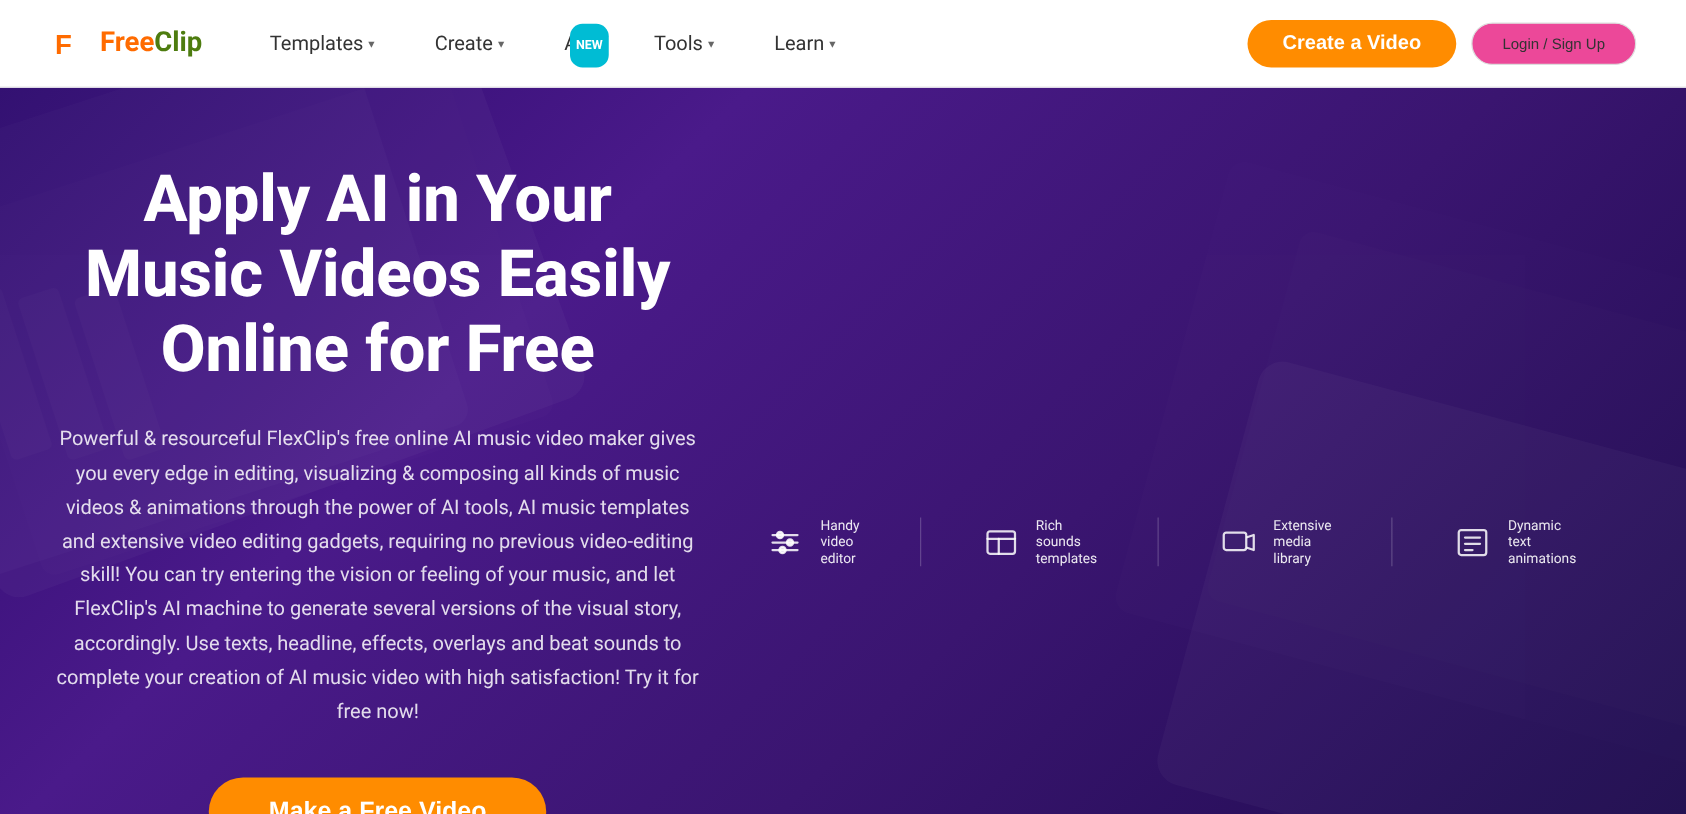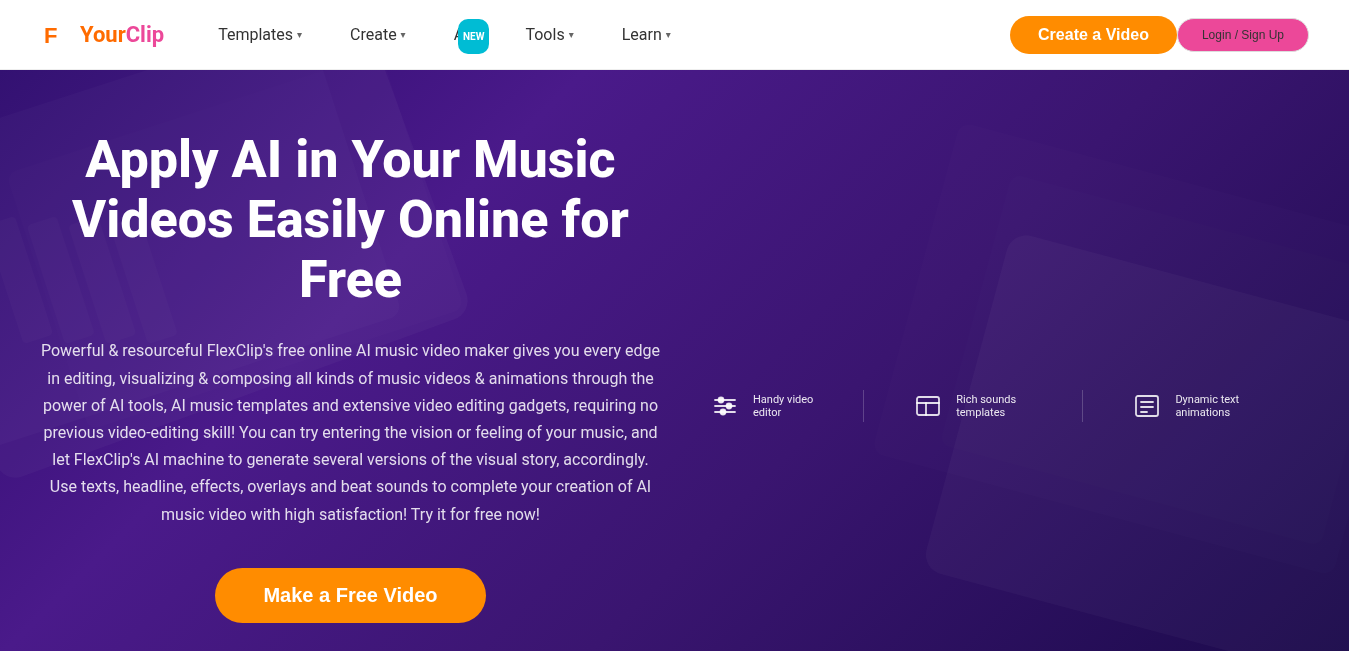--- a/index.html
+++ b/index.html
@@ -62,20 +62,21 @@
       top: 2px;
       right: 2px;
     }
     .chevron {
       font-size: 10px;
       color: #666;
     }
     .nav-actions {
       display: flex;
       align-items: center;
+      gap: 12px;
     }
     .btn-create {
       background: #ff8c00;
       color: #fff;
       border: none;
       border-radius: 25px;
       padding: 10px 28px;
       font-size: 16px;
       font-weight: 600;
       cursor: pointer;
@@ -206,21 +207,21 @@
 </head>
 <body>
 
 <nav class="navbar">
   <a class="logo" href="#">
     <svg class="logo-icon" viewBox="0 0 36 36" fill="none" xmlns="http://www.w3.org/2000/svg">
       <rect width="36" height="36" rx="8" fill="white"></rect>
       <text x="4" y="26" font-size="22" font-weight="900" fill="#ff6b00" font-family="Arial">F</text>
     </svg>
     <span class="logo-text">
-      <span>Your</span><span style="color:#ec4899">Clip</span>
+      <span>Free</span><span style="color:#4d7c0f">Clip</span>
     </span>
   </a>
 
   <div class="nav-links">
     <div class="nav-item">
       <span>Templates</span>
       <span class="chevron">▾</span>
     </div>
     <div class="nav-item">
       <span>Create</span>
@@ -291,20 +292,29 @@
       <div class="feature-icon">
         <svg viewBox="0 0 28 28">
           <rect x="3" y="5" width="22" height="18" rx="2"></rect>
           <line x1="3" y1="11" x2="25" y2="11" stroke-linecap="round"></line>
           <line x1="12" y1="11" x2="12" y2="23" stroke-linecap="round"></line>
         </svg>
       </div>
       <span>Rich sounds templates</span>
     </div>
 
+    <div class="feature-item">
+      <div class="feature-icon">
+        <svg viewBox="0 0 28 28">
+          <rect x="2" y="6" width="18" height="14" rx="2"></rect>
+          <polyline points="20,10 26,8 26,20 20,18" stroke-linejoin="round"></polyline>
+        </svg>
+      </div>
+      <span>Extensive media library</span>
+    </div>
 
     <div class="feature-item">
       <div class="feature-icon">
         <svg viewBox="0 0 28 28">
           <rect x="3" y="4" width="22" height="20" rx="2"></rect>
           <line x1="8" y1="10" x2="20" y2="10" stroke-linecap="round"></line>
           <line x1="8" y1="15" x2="20" y2="15" stroke-linecap="round"></line>
           <line x1="8" y1="20" x2="14" y2="20" stroke-linecap="round"></line>
         </svg>
       </div>

